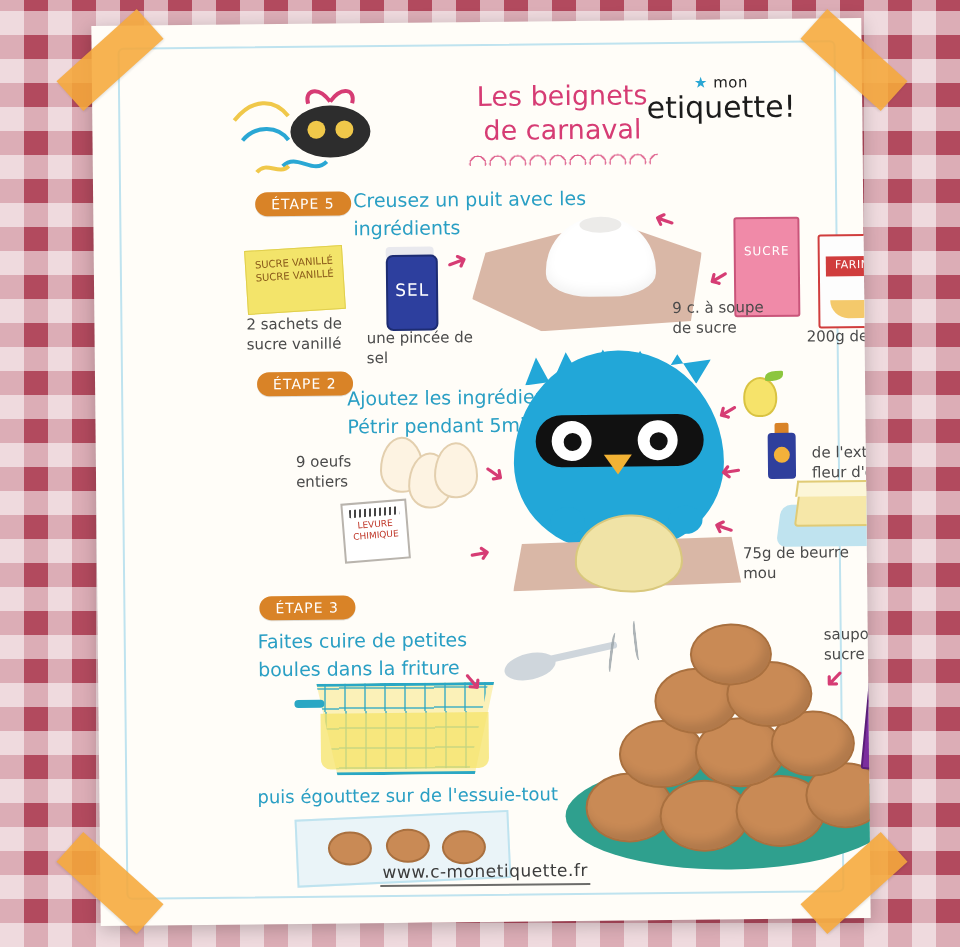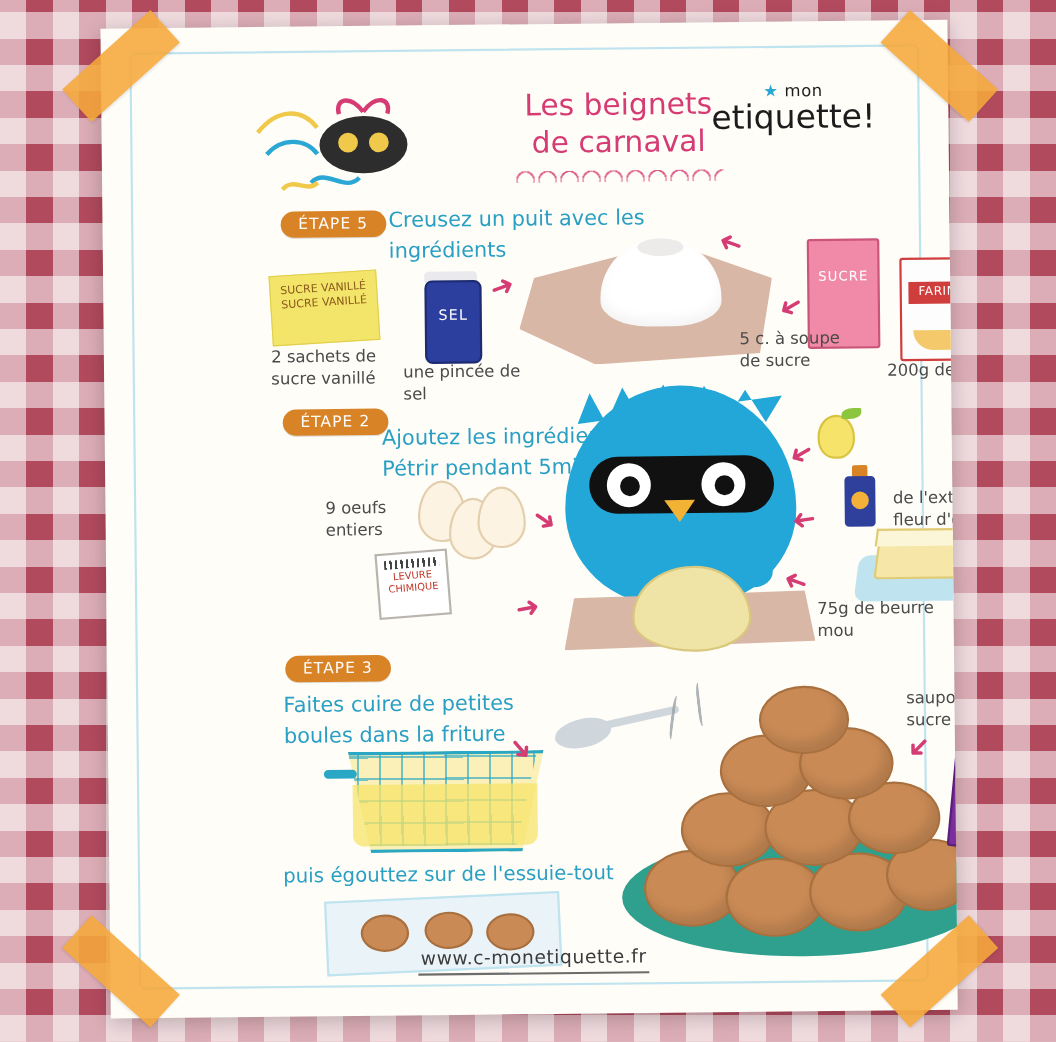--- a/index.html
+++ b/index.html
@@ -114,21 +114,21 @@
   .farine-box{left:724px;top:216px;width:72px;height:90px;background:#fdfdfd;border:2px solid #d03d3d;}
   .farine-strip{position:absolute;left:6px;top:20px;right:6px;height:20px;background:#d03d3d;}
   .farine-box .pkg-label{top:23px;font-size:11px;letter-spacing:.5px;}
   .farine-bowl{position:absolute;left:10px;bottom:8px;width:50px;height:18px;background:#f4c96b;border-radius:0 0 24px 24px;}
 
   .sel-can{
     position:absolute;left:292px;top:232px;width:48px;height:72px;
     background:#2d3f9e;border-radius:7px;border:2px solid #1d2c72;
   }
   .sel-cap{position:absolute;left:292px;top:224px;width:48px;height:12px;background:#e9e9ee;border-radius:4px;}
-  .sel-can .pkg-label{top:24px;font-size:13px;letter-spacing:1px;}
+  .sel-can .pkg-label{top:24px;font-size:17px;letter-spacing:1px;}
 
   .vanille-note{
     position:absolute;left:152px;top:224px;width:96px;height:62px;background:#f3e46a;
     transform:rotate(-3deg);border:1px solid #e0cf4e;
   }
   .vanille-note span{
     display:block;padding:7px 5px;font-size:10px;color:#8a5a1a;text-align:center;line-height:1.3;
   }
 
   .egg{position:absolute;width:40px;height:52px;background:#fdf3e2;border:2px solid #e3cfae;border-radius:50% 50% 48% 48%/60% 60% 40% 40%;}
@@ -251,21 +251,21 @@
 
     <div class="sel-cap"></div>
     <div class="pkg sel-can">
       <div class="pkg-label">SEL</div>
     </div>
     <div class="cap c-sel">une pincée de sel</div>
 
     <div class="pkg sucre-box">
       <div class="pkg-label">SUCRE</div>
     </div>
-    <div class="cap c-sucre">5 c. à soupe de sucre</div>
+    <div class="cap c-sucre">9 c. à soupe de sucre</div>
 
     <div class="pkg farine-box">
       <div class="farine-strip"></div>
       <div class="pkg-label">FARINE</div>
       <div class="farine-bowl"></div>
     </div>
     <div class="cap c-farine">200g de farine</div>
 
     <div class="arrow" style="left:560px;top:188px;transform:rotate(200deg);">➜</div>
     <div class="arrow" style="left:352px;top:226px;transform:rotate(-20deg);">➜</div>

